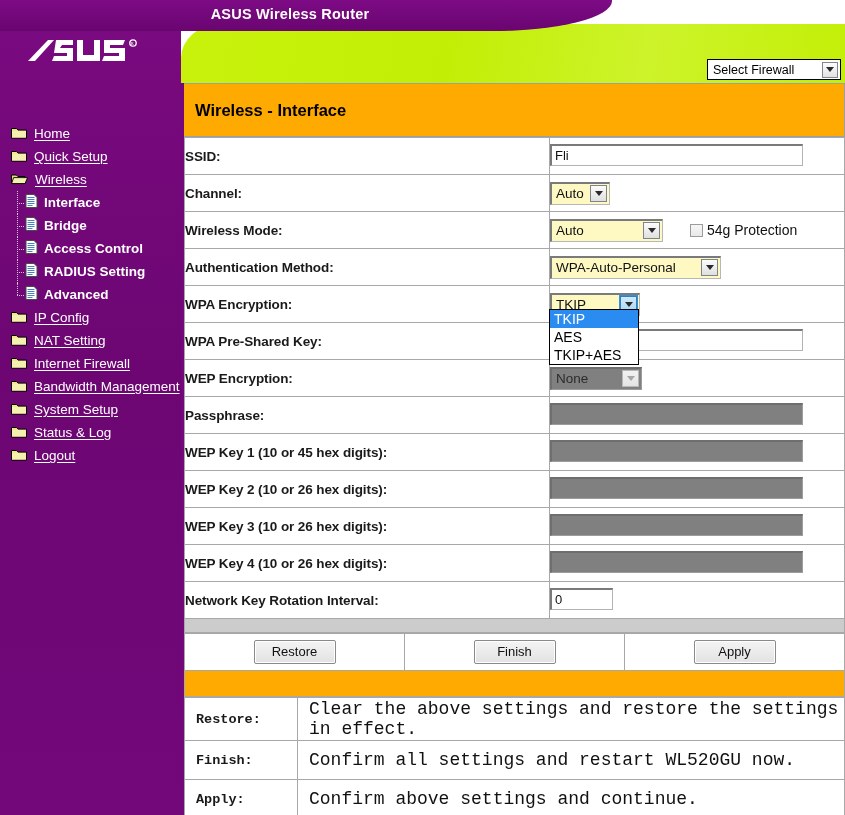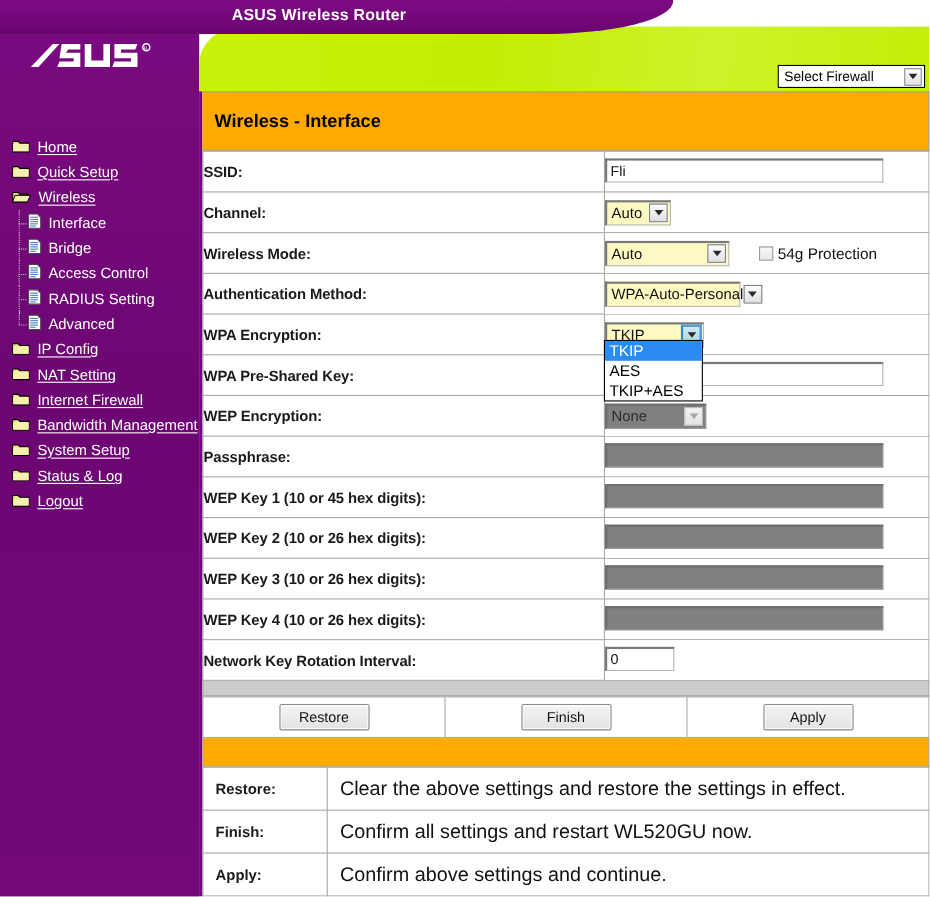--- a/index.html
+++ b/index.html
@@ -156,20 +156,21 @@
     width: 364px;
     padding-left: 11px;
     font-size: 13.5px;
     font-weight: bold;
     color: #1a1a1a;
     letter-spacing: -.1px;
   }
   td.fld {
     padding-left: 7px;
     position: relative;
+    border-radius: 14px;
   }
 
   
   .txt {
     height: 22px;
     box-sizing: border-box;
     border: 1px solid #b3b3b3;
     border-top: 2px solid #7a7a7a;
     border-left: 2px solid #7a7a7a;
     background: #ffffff;
@@ -324,20 +325,21 @@
   table.help {
     border-collapse: collapse;
     width: 661px;
     table-layout: fixed;
   }
   table.help td {
     border: 1px solid #a8a8a8;
     height: 36px;
     vertical-align: middle;
     background: #ffffff;
+    font-family: Liberation Mono, monospace;
   }
   td.help-k {
     width: 100px;
     padding-left: 11px;
     font-size: 13.5px;
     font-weight: bold;
     color: #1a1a1a;
   }
   td.help-v {
     padding-left: 11px;
@@ -360,21 +362,21 @@
     white-space: nowrap;
   }
   .nav-item.sub { padding-left: 25px; }
   .nav-label {
     color: #ffffff;
     font-size: 13.5px;
     text-decoration: underline;
     text-underline-offset: 2px;
     margin-left: 7px;
   }
-  .nav-item.sub .nav-label { text-decoration: none; margin-left: 6px; }
+  .nav-item.sub .nav-label { text-decoration: none; margin-left: 6px; font-weight: bold; }
 
   .icon-folder, .icon-folder-open, .icon-doc { flex: 0 0 auto; display: block; }
 
   
   .nav-item.sub { position: relative; }
   .nav-item.sub::before {
     content: "";
     position: absolute;
     left: 17px; top: 0; bottom: 0;
     width: 0;
@@ -648,21 +650,21 @@
           <span class="cbx-wrap">
             <span class="cbx"></span>
             <span class="cbx-lbl">54g Protection</span>
           </span>
         </td>
       </tr>
 
       <tr>
         <td class="lbl">Authentication Method:</td>
         <td class="fld">
-          <span class="sel" style="width:123px;">
+          <span class="sel" style="width:171px;">
             <span class="val">WPA-Auto-Personal</span>
             <span class="btn">
                   <span class="caret"></span>
                 </span>
           </span>
         </td>
       </tr>
 
       <tr>
         <td class="lbl">WPA Encryption:</td>

